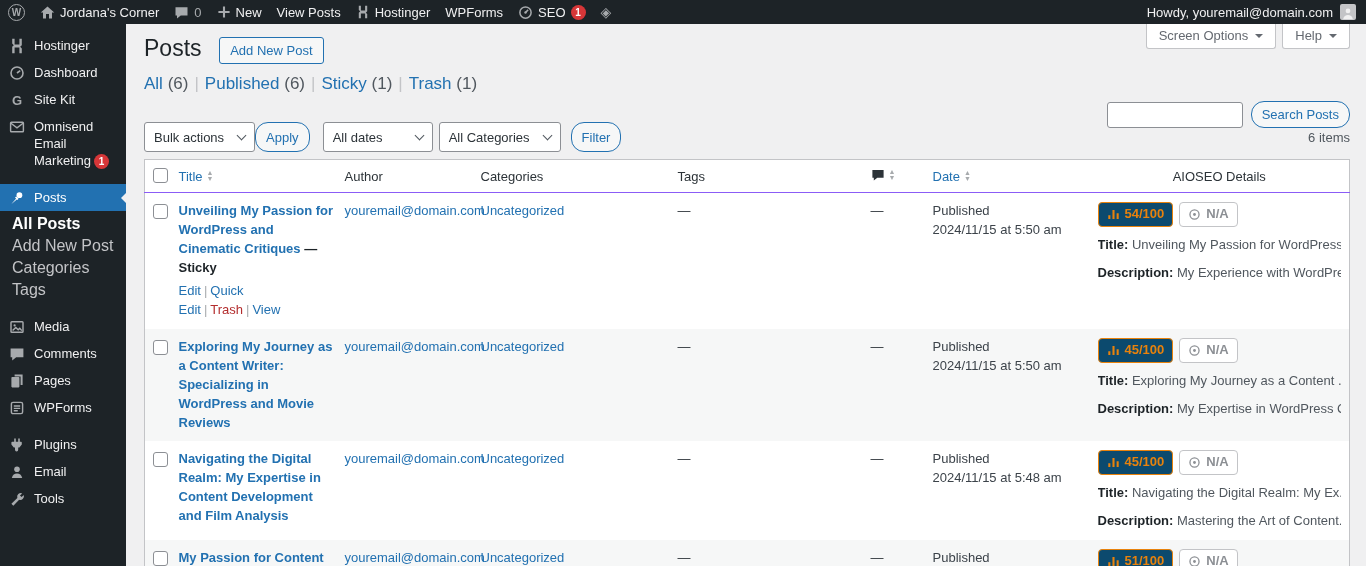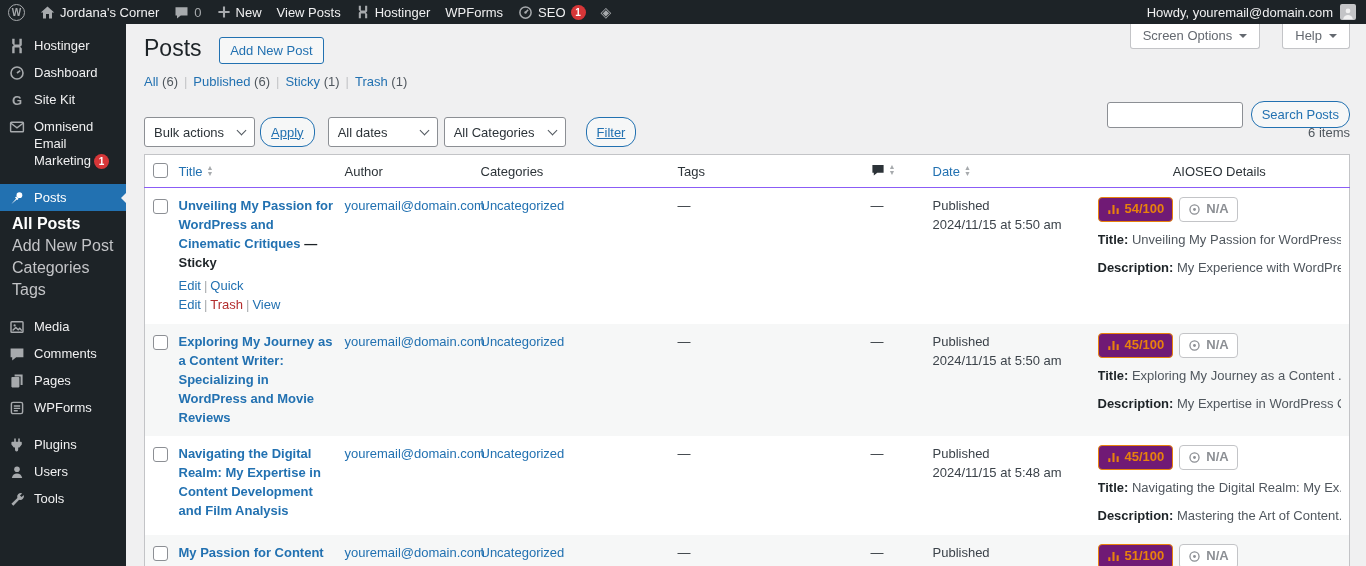--- a/index.html
+++ b/index.html
@@ -36,46 +36,46 @@
   .mi-badge { background:#d63638; color:#fff; border-radius:50%; min-width:15px; height:15px; font-size:10px;
     display:inline-flex; align-items:center; justify-content:center; padding:0 3px; margin-left:3px; font-weight:700; vertical-align:middle; }
   .submenu { padding:2px 0 6px; }
   .submenu a { display:block; padding:3px 12px; line-height:16px; color:#c3c4c7; font-size:16px; }
   .submenu a.current { color:#fff; font-weight:700; }
   .menu-gap { height:10px; }
 
   
   #content { position:absolute; top:24px; left:126px; width:1240px; height:542px; padding:0 16px 0 18px; }
 
-  #screen-meta { position:absolute; top:0; right:16px; display:flex; gap:22px; }
+  #screen-meta { position:absolute; top:0; right:16px; display:flex; gap:6px; }
   .meta-tab { background:#fff; border:1px solid #c3c4c7; border-top:none; border-radius:0 0 3px 3px;
     padding:4px 12px 5px; color:#646970; font-size:13px; display:flex; align-items:center; gap:7px; cursor:pointer; }
   .meta-tab .tri { width:0; height:0; border:4px solid transparent; border-top-color:#646970; margin-top:4px; }
 
   .page-header { padding-top:10px; }
   h1.page-title { display:inline-block; font-size:23px; font-weight:400; color:#1d2327; line-height:1.25; }
   .page-title-action { display:inline-block; margin-left:14px; vertical-align:middle; position:relative; top:-2px;
     border:1px solid #2271b1; color:#2271b1; background:#f6f7f7; border-radius:3px; padding:5px 10px; font-size:13px; cursor:pointer; }
 
-  .subsubsub { margin-top:8px; font-size:13px; color:#c3c4c7; }
+  .subsubsub { margin-top:8px; font-size:17px; color:#c3c4c7; }
   .subsubsub a { color:#2271b1; }
   .subsubsub .count { color:#50575e; }
   .subsubsub .sep { margin:0 6px; color:#c3c4c7; }
 
   .search-box { position:absolute; top:77px; right:16px; display:flex; gap:8px; align-items:center; }
   .search-box input { width:136px; height:26px; border:1px solid #8c8f94; border-radius:3px; background:#fff; padding:0 6px; font-size:13px; }
   .btn { border:1px solid #2271b1; color:#2271b1; background:#f6f7f7; border-radius:13px; padding:4px 10px;
     font-size:13px; cursor:pointer; font-family:inherit; line-height:17px; }
 
   .tablenav { margin-top:28px; display:flex; align-items:center; }
   .fake-select { height:30px; border:1px solid #8c8f94; border-radius:3px; background:#fff; color:#2c3338;
     display:inline-flex; align-items:center; gap:14px; padding:0 9px; font-size:13px; cursor:pointer; }
   .chev { width:7px; height:7px; border-right:1.8px solid #50575e; border-bottom:1.8px solid #50575e;
     transform:rotate(45deg); margin-top:-3px; }
-  .tablenav .btn { height:30px;text-decoration:underline; }
+  .tablenav .btn { height:30px; }
   .displaying-num { margin-left:auto; color:#50575e; font-size:13px; }
 
   
   table.posts { margin-top:7px; width:100%; border-collapse:collapse; background:#fff; border:1px solid #c3c4c7; table-layout:fixed; }
   table.posts th { text-align:left; font-weight:400; font-size:13px; color:#2c3338; padding:6px 8px 6px 2px; border-bottom:1px solid #8b5cf6; }
   table.posts th.col-cb, table.posts td.col-cb { padding-left:8px; }
   table.posts td { vertical-align:top; font-size:13px; padding:9px 8px 9px 2px; color:#3c434a; line-height:1.45; }
   tr.post-row { height:92px; }
   tr.post-row:nth-child(even) { background:#f6f7f7; }
   .cb { display:inline-block; width:15px; height:15px; border:1px solid #8c8f94; border-radius:3px; background:#fff; cursor:pointer; margin-top:2px; }
@@ -85,21 +85,21 @@
   .row-title { color:#2271b1; font-weight:600; }
   .sticky-tag { color:#1d2327; font-weight:600; }
   .row-actions { margin-top:5px; font-weight:400; }
   .row-actions a { color:#2271b1; }
   .row-actions a.trash { color:#b32d2e; }
   .row-actions .sep { color:#a7aaad; margin:0 3px; }
   .cell-link { color:#2271b1; }
   .dash { color:#2c3338; }
   .badge-row { display:flex; gap:6px; align-items:center; white-space:nowrap; }
   .aioseo-score { display:inline-flex; align-items:center; gap:5px; border:1.5px solid #e8820c; border-radius:4px;
-    background:#701a75; color:#e8820c; font-weight:700; padding:2px 8px; font-size:13px; cursor:pointer; }
+    background:#0c4a6e; color:#e8820c; font-weight:700; padding:2px 8px; font-size:13px; cursor:pointer; }
   .aioseo-na { display:inline-flex; align-items:center; gap:5px; border:1.5px solid #c3c4c7; border-radius:4px;
     background:#fff; color:#8c8f94; font-weight:700; padding:2px 8px; font-size:13px; cursor:pointer; }
   .seo-line { margin-top:9px; white-space:nowrap; overflow:hidden; color:#50575e; }
   .seo-line b { color:#1d2327; }
   .aioseo-cell { overflow:hidden; }
 </style>
 </head>
 <body>
 
 <div id="adminbar">
@@ -282,21 +282,21 @@
     <span class="mi-label">Plugins</span>
   </div>
 
   <div class="menu-item">
     <span class="icon mi-icon">
       <svg viewBox="0 0 20 20" width="16" height="16" fill="currentColor">
           <circle cx="10" cy="6.5" r="3.5"></circle>
           <path d="M3.5 17.5c.8-3.8 3.4-5.5 6.5-5.5s5.7 1.7 6.5 5.5z"></path>
         </svg>
     </span>
-    <span class="mi-label">Users</span>
+    <span class="mi-label">Email</span>
   </div>
 
   <div class="menu-item">
     <span class="icon mi-icon">
       <svg viewBox="0 0 20 20" width="16" height="16" fill="currentColor">
           <path d="M16.5 3a4.6 4.6 0 0 0-6.1 5.7L3 16l2.4 2.4 7.3-7.4A4.6 4.6 0 0 0 18.4 5l-2.6 2.6-2.1-2.1z"></path>
         </svg>
     </span>
     <span class="mi-label">Tools</span>
   </div>
@@ -325,30 +325,30 @@
   <div class="subsubsub">
     <a><span>All</span> <span class="count">(6)</span></a><span class="sep">|</span><a><span>Published</span> <span class="count">(6)</span></a><span class="sep">|</span><a><span>Sticky</span> <span class="count">(1)</span></a><span class="sep">|</span><a><span>Trash</span> <span class="count">(1)</span></a>
   </div>
 
   <div class="search-box">
     <input type="text" style="">
     <button class="btn">Search Posts</button>
   </div>
 
   <div class="tablenav">
-    <div class="fake-select" style="margin-right:5px">
+    <div class="fake-select" style="">
       <span>Bulk actions</span>
       <span class="chev"></span>
     </div>
     <button class="btn" style="margin-right:13px">Apply</button>
     <div class="fake-select" style="margin-right:6px; min-width:110px; justify-content:space-between">
       <span>All dates</span>
       <span class="chev"></span>
     </div>
-    <div class="fake-select" style="margin-right:20px">
+    <div class="fake-select" style="margin-right:10px">
       <span>All Categories</span>
       <span class="chev"></span>
     </div>
     <button class="btn">Filter</button>
     <span class="displaying-num">6 items</span>
   </div>
 
   <table class="posts">
     <colgroup>
       <col style="width:32px">

